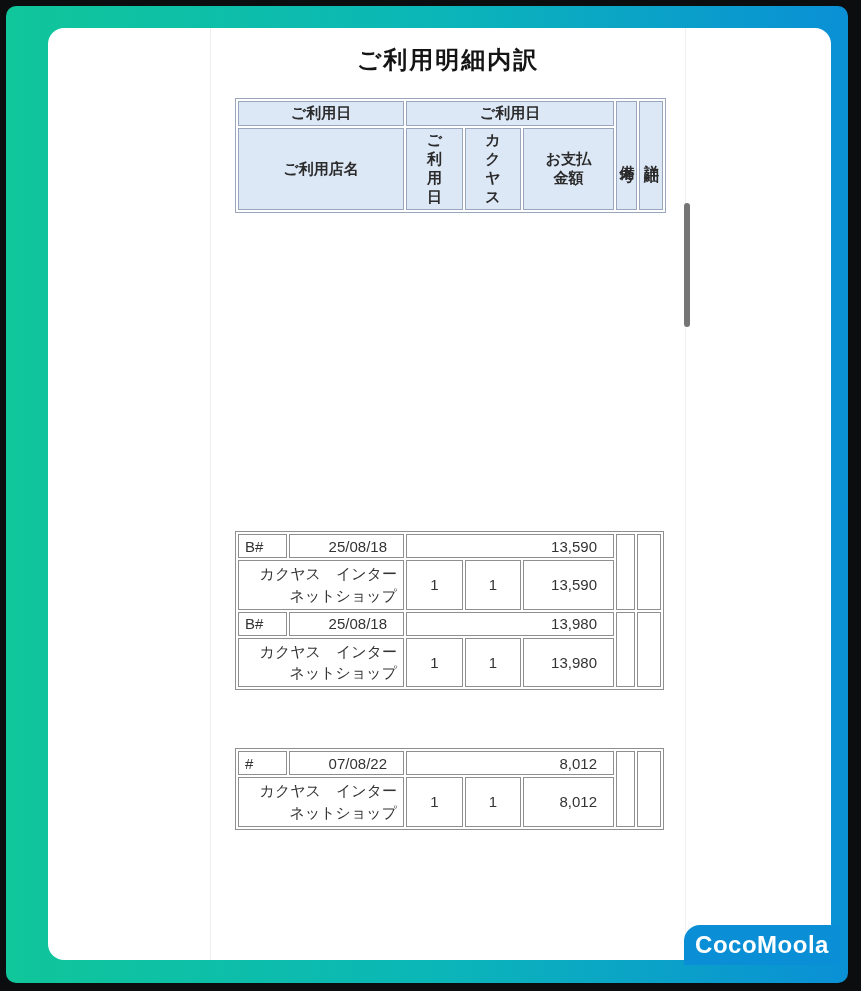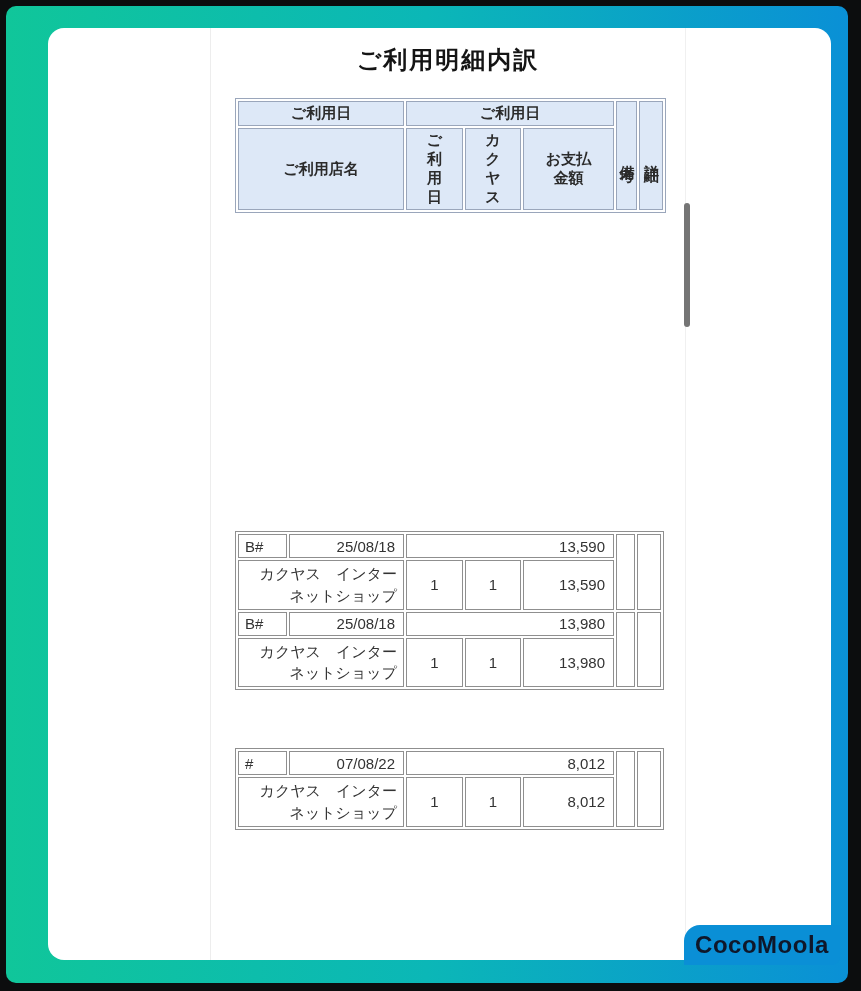--- a/index.html
+++ b/index.html
@@ -77,41 +77,41 @@
     color: #333333;
     font-size: 15px;
     padding: 2px 6px;
     vertical-align: middle;
   }
   .data-table tr.date-row td { height: 24px; }
   .data-table tr.store-row td { height: 46px; }
   #group-1 { top: 503px; }
   #group-2 { top: 720px; }
   td.c-prefix { text-align: left; }
-  td.num { text-align: right; padding-right: 8px; }
+  td.num { text-align: right; padding-right: 16px; }
   td.center { text-align: center; }
   td.c-store { text-align: right; line-height: 1.45; }
   .scroll-thumb {
     position: absolute;
     left: 636px; top: 175px;
     width: 6px; height: 124px;
     background: #757575;
     border-radius: 3px;
   }
   .brand-badge {
     position: absolute;
     right: -9px; bottom: -5px;
     width: 156px; height: 40px;
     background: #0a8fd6;
     border-top-left-radius: 16px;
     border-bottom-right-radius: 8px;
     display: flex;
     align-items: center;
     justify-content: center;
-    color: #0f172a;
+    color: #ffffff;
     font-size: 24px;
     font-weight: 700;
     letter-spacing: 0.5px;
   }
 </style>
 </head>
 <body>
 
 <div class="gradient-frame">
   <div class="page">

